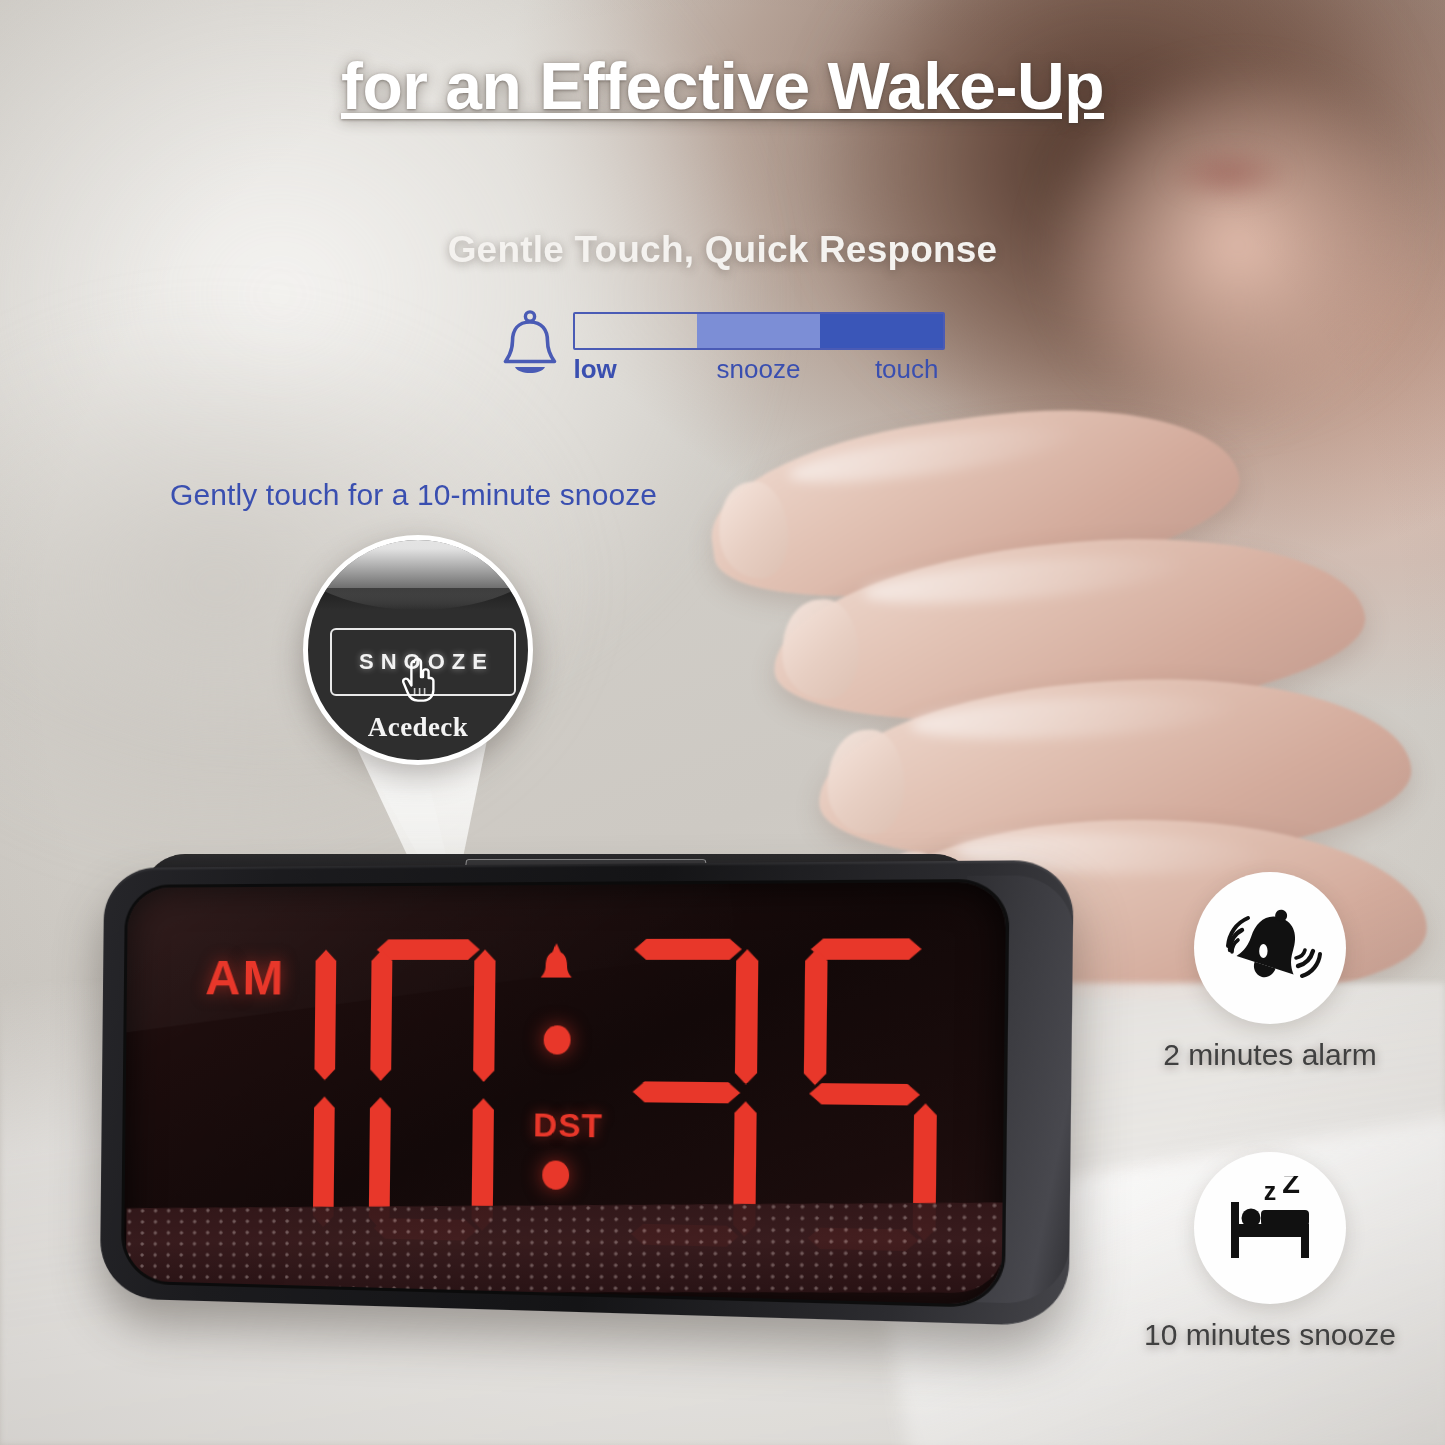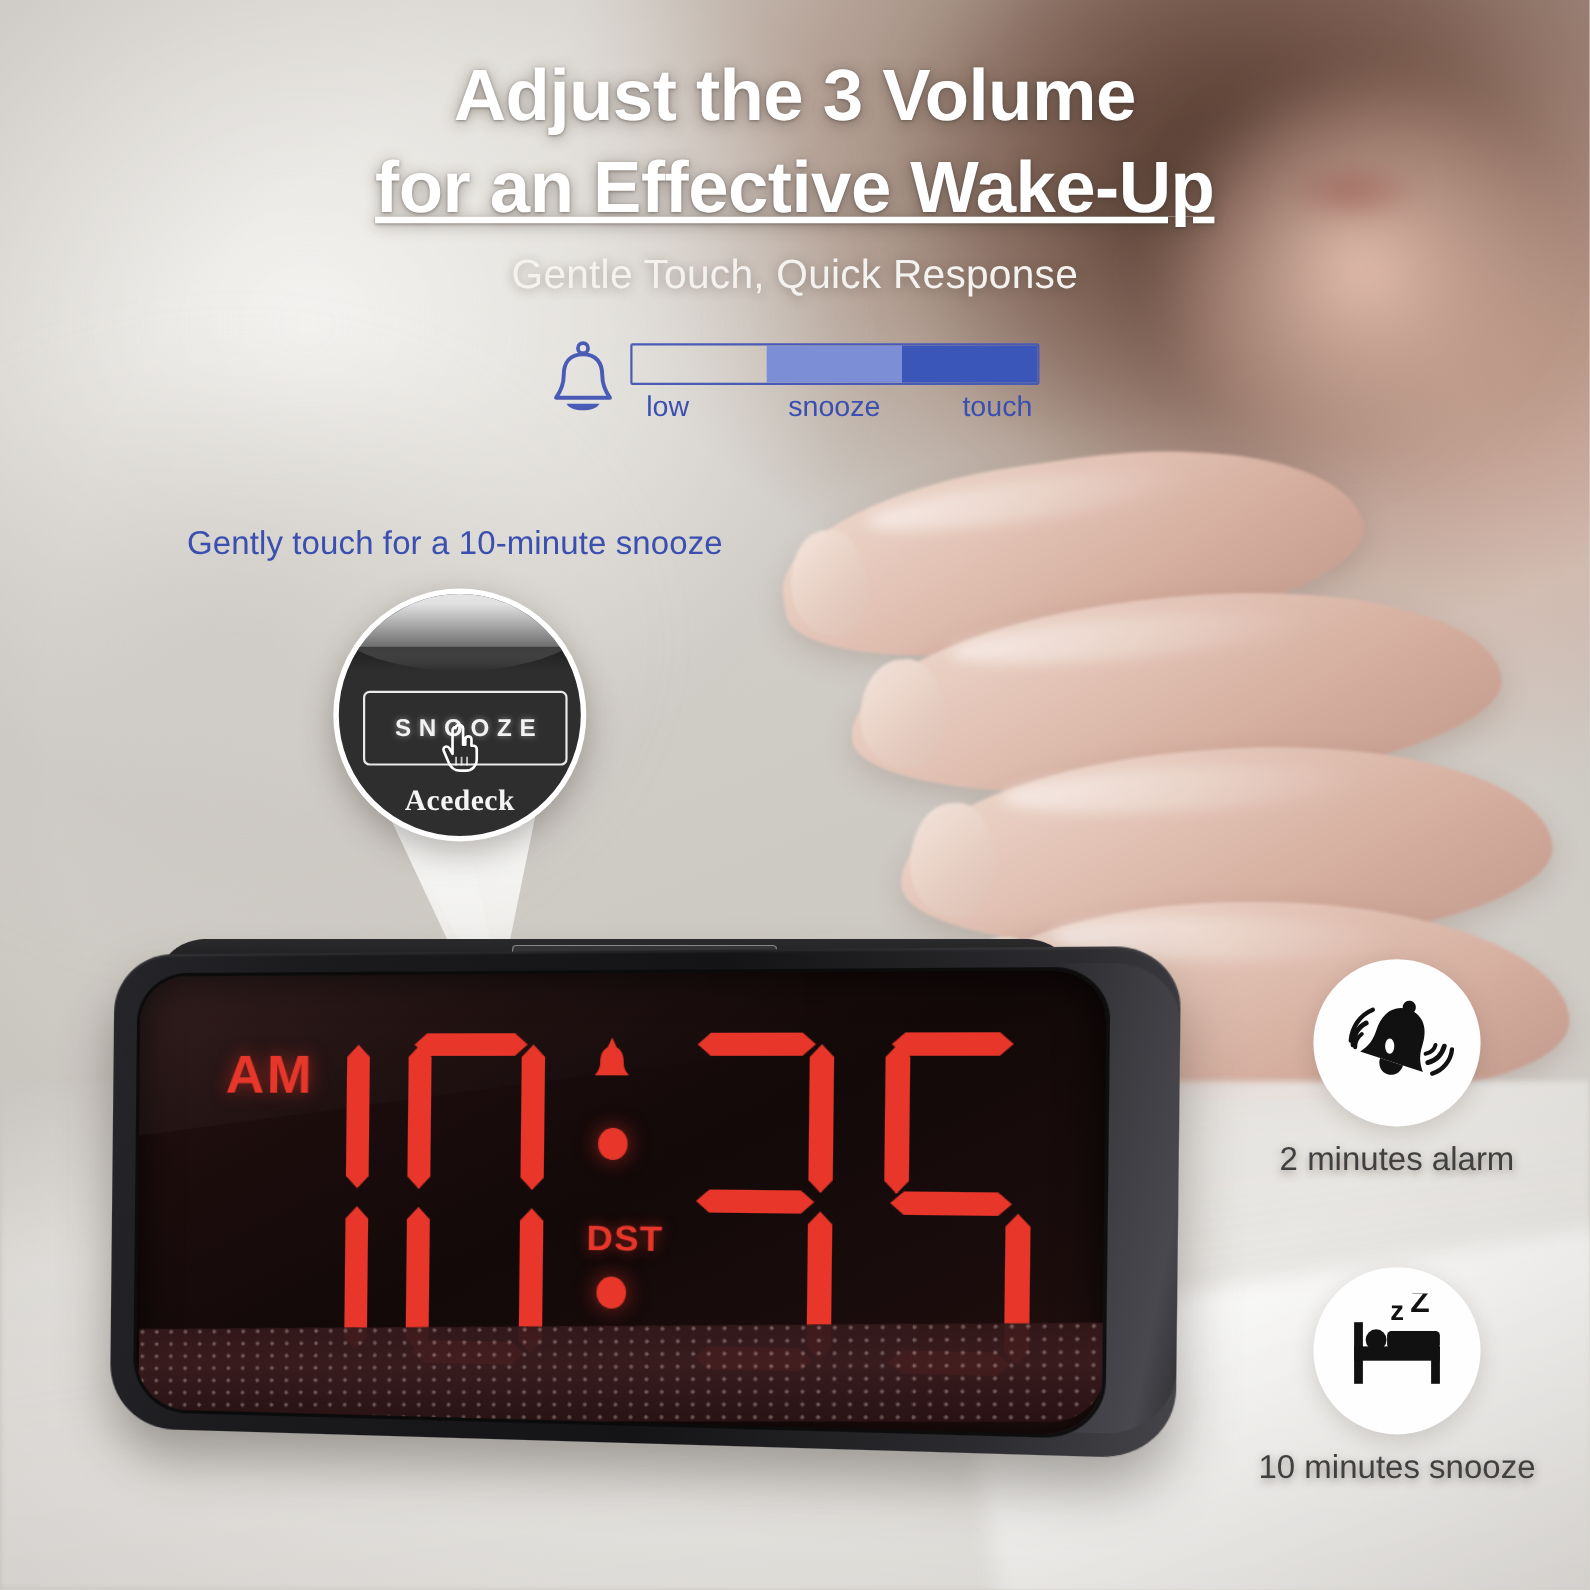--- a/index.html
+++ b/index.html
@@ -105,21 +105,21 @@
     line-height:1.28;
     letter-spacing:-0.5px;
     text-shadow:0 2px 14px rgba(70,60,52,0.45), 0 1px 3px rgba(60,50,44,0.5);
   }
   .headline .l2 { display:block;text-decoration:underline; }
   .subhead {
     position:absolute; left:0; right:0; top:229px;
     text-align:center;
     color:#f4f2ef;
     font-size:37px;
-    font-weight:normal;
+    font-weight:bold;
     letter-spacing:0.2px;
     text-shadow:0 2px 10px rgba(70,60,52,0.4);
   }
 
   
   .volume-row {
     position:absolute; top:312px; left:0; right:0;
     display:flex; justify-content:center; align-items:flex-start;
     gap:14px;
   }
@@ -133,21 +133,21 @@
   }
   .seg { height:100%; }
   .seg-low    { flex:1 1 0; background:transparent; }
   .seg-normal { flex:1 1 0; background:#7c8ed6; }
   .seg-loud   { flex:1 1 0; background:#3a56b8; }
   .vol-labels {
     position:relative; height:32px; margin-top:4px;
     color:#3a4fb0; font-size:26px; font-weight:500;
   }
   .vol-labels span { position:absolute; top:0; }
-  .lab-low    { left:15px; }
+  .lab-low    { left:1px;font-weight:bold; }
   .lab-normal { left:50%; transform:translateX(-50%); }
   .lab-loud   { right:6px; }
 
   
   .callout-text {
     position:absolute; left:170px; top:478px;
     color:#3a4fb0; font-size:30px; font-weight:500;
     letter-spacing:0.1px;
   }
 
@@ -375,21 +375,20 @@
         <div class="hl"></div>
       </div>
   </div>
 
   <div class="bg-sheet"></div>
   <div class="sheet-fold"></div>
   <div class="bg-vignette"></div>
 </div>
 
 <h1 class="headline">
-  <span>Adjust the 3 Volume</span>
   <span class="l2">for an Effective Wake-Up</span>
 </h1>
 <div class="subhead">Gentle Touch, Quick Response</div>
 
 <div class="volume-row">
   <svg class="bell-ico" viewBox="0 0 58 70">
     <circle cx="29" cy="6.5" r="4.6" fill="none" stroke="#4a5bb5" stroke-width="3.4"></circle>
     <path d="M29 12 C17 12 11.5 20 11.5 31 C11.5 42 7 48 4.5 51.5 L53.5 51.5 C51 48 46.5 42 46.5 31 C46.5 20 41 12 29 12 Z" fill="none" stroke="#4a5bb5" stroke-width="3.6" stroke-linejoin="round"></path>
     <path d="M14 57 C18 65 40 65 44 57 Z" fill="#4a5bb5"></path>
   </svg>

